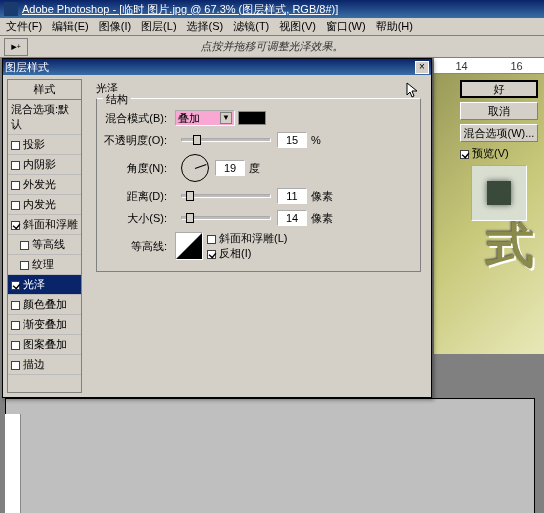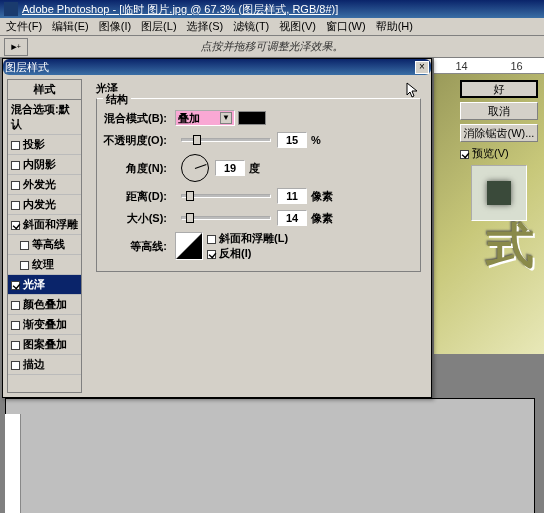--- a/index.html
+++ b/index.html
@@ -11,23 +11,23 @@
 .toolbar{background:#d4d0c8;height:22px;border-bottom:1px solid #808080;display:flex;align-items:center;padding:0 4px;position:relative;}
 .toolbtn{width:24px;height:18px;border:1px solid #808080;background:#d4d0c8;display:flex;align-items:center;justify-content:center;}
 .hint{position:absolute;left:50%;transform:translateX(-50%);font-style:italic;color:#333;}
 .workspace{position:absolute;top:58px;left:0;right:0;bottom:0;background:#808080;}
 .canvas-bg{position:absolute;left:5px;top:340px;width:530px;height:170px;background:#bfbfbf;border:1px solid #000;}
 .ruler-top{position:absolute;top:0;right:0;height:16px;width:110px;background:#fff;border-bottom:1px solid #888;font-size:9px;display:flex;align-items:center;justify-content:space-around;color:#333;}
 .ruler-left{position:absolute;left:5px;top:356px;width:16px;height:150px;background:#fff;border-right:1px solid #888;}
 .artwork{position:absolute;right:0;top:16px;width:110px;height:280px;background:linear-gradient(135deg,#9a9a5a 0%,#c8c87a 50%,#e8e8b8 100%);}
 .艺术字{position:absolute;right:10px;top:140px;font-size:48px;font-weight:bold;color:#8a8a4a;text-shadow:2px 2px 0 #fff,-1px -1px 2px #555;}
 .dialog{position:absolute;left:2px;top:58px;width:430px;height:340px;background:#d4d0c8;border:1px solid #000;box-shadow:2px 2px 4px rgba(0,0,0,.4);}
-.dlg-title{background:linear-gradient(#0a246a,#3a6ea5);color:#fff;height:16px;display:flex;align-items:center;justify-content:space-between;padding:0 2px;border-radius:6px;}
+.dlg-title{background:linear-gradient(#0a246a,#3a6ea5);color:#fff;height:16px;display:flex;align-items:center;justify-content:space-between;padding:0 2px;}
 .dlg-close{width:14px;height:13px;background:#d4d0c8;border:1px solid #fff;color:#000;text-align:center;line-height:10px;font-size:10px;}
-.dlg-body{display:flex;height:calc(100% - 16px);font-weight:bold;}
+.dlg-body{display:flex;height:calc(100% - 16px);}
 .styles-list{width:75px;border:1px solid #808080;margin:4px;background:#d4d0c8;}
 .sl-head{background:#d4d0c8;text-align:center;padding:2px 0;border-bottom:1px solid #808080;}
 .sl-item{padding:2px 3px;border-bottom:1px solid #bbb;}
 .sl-item.sel{background:#0a246a;color:#fff;}
 .cb{display:inline-block;width:9px;height:9px;border:1px solid #404040;background:#fff;margin-right:3px;vertical-align:middle;position:relative;}
 .cb.on::after{content:"";position:absolute;left:1px;top:-1px;width:5px;height:7px;border:solid #000;border-width:0 2px 2px 0;transform:rotate(40deg) scale(.7);}
 .settings{flex:1;padding:6px 10px;}
 .group-label{margin-bottom:2px;}
 .fieldset{border:1px solid #808080;border-top:1px groove #fff;padding:6px;position:relative;}
 .fs-legend{position:absolute;top:-7px;left:6px;background:#d4d0c8;padding:0 3px;}
@@ -163,21 +163,21 @@
           </div>
         </div>
       </div>
     </div>
   </div>
 </div>
 
 <div class="side-btns">
   <div class="btn def">好</div>
   <div class="btn">取消</div>
-  <div class="btn">消除锯齿(W)...</div>
+  <div class="btn">混合选项(W)...</div>
   <div class="preview-cb"><span class="cb on"></span><span>预览(V)</span></div>
   <div class="preview-sw">
       <div class="inner"></div>
     </div>
 </div>
 
 <svg class="cursor" viewBox="0 0 14 18">
     <path d="M1 1 L1 13 L4 10 L6 15 L8 14 L6 9 L11 9 Z" fill="#fff" stroke="#000"></path>
   </svg>
 

